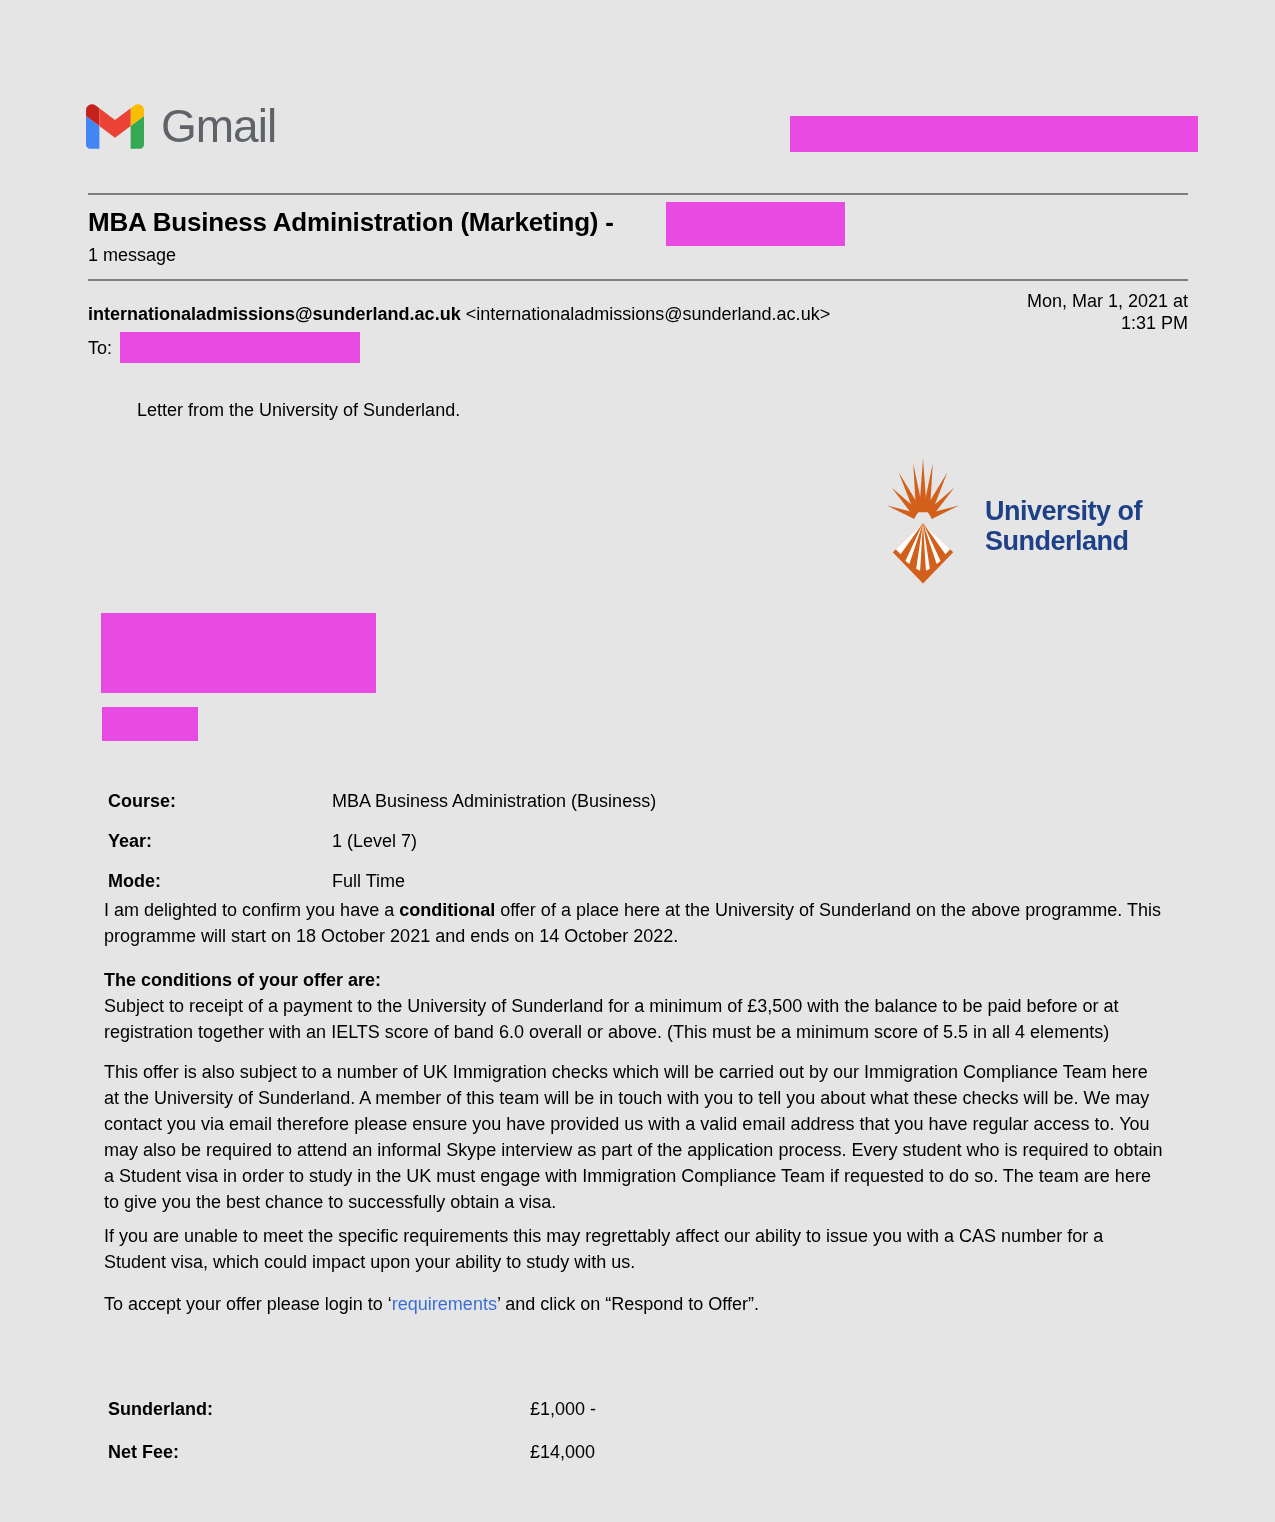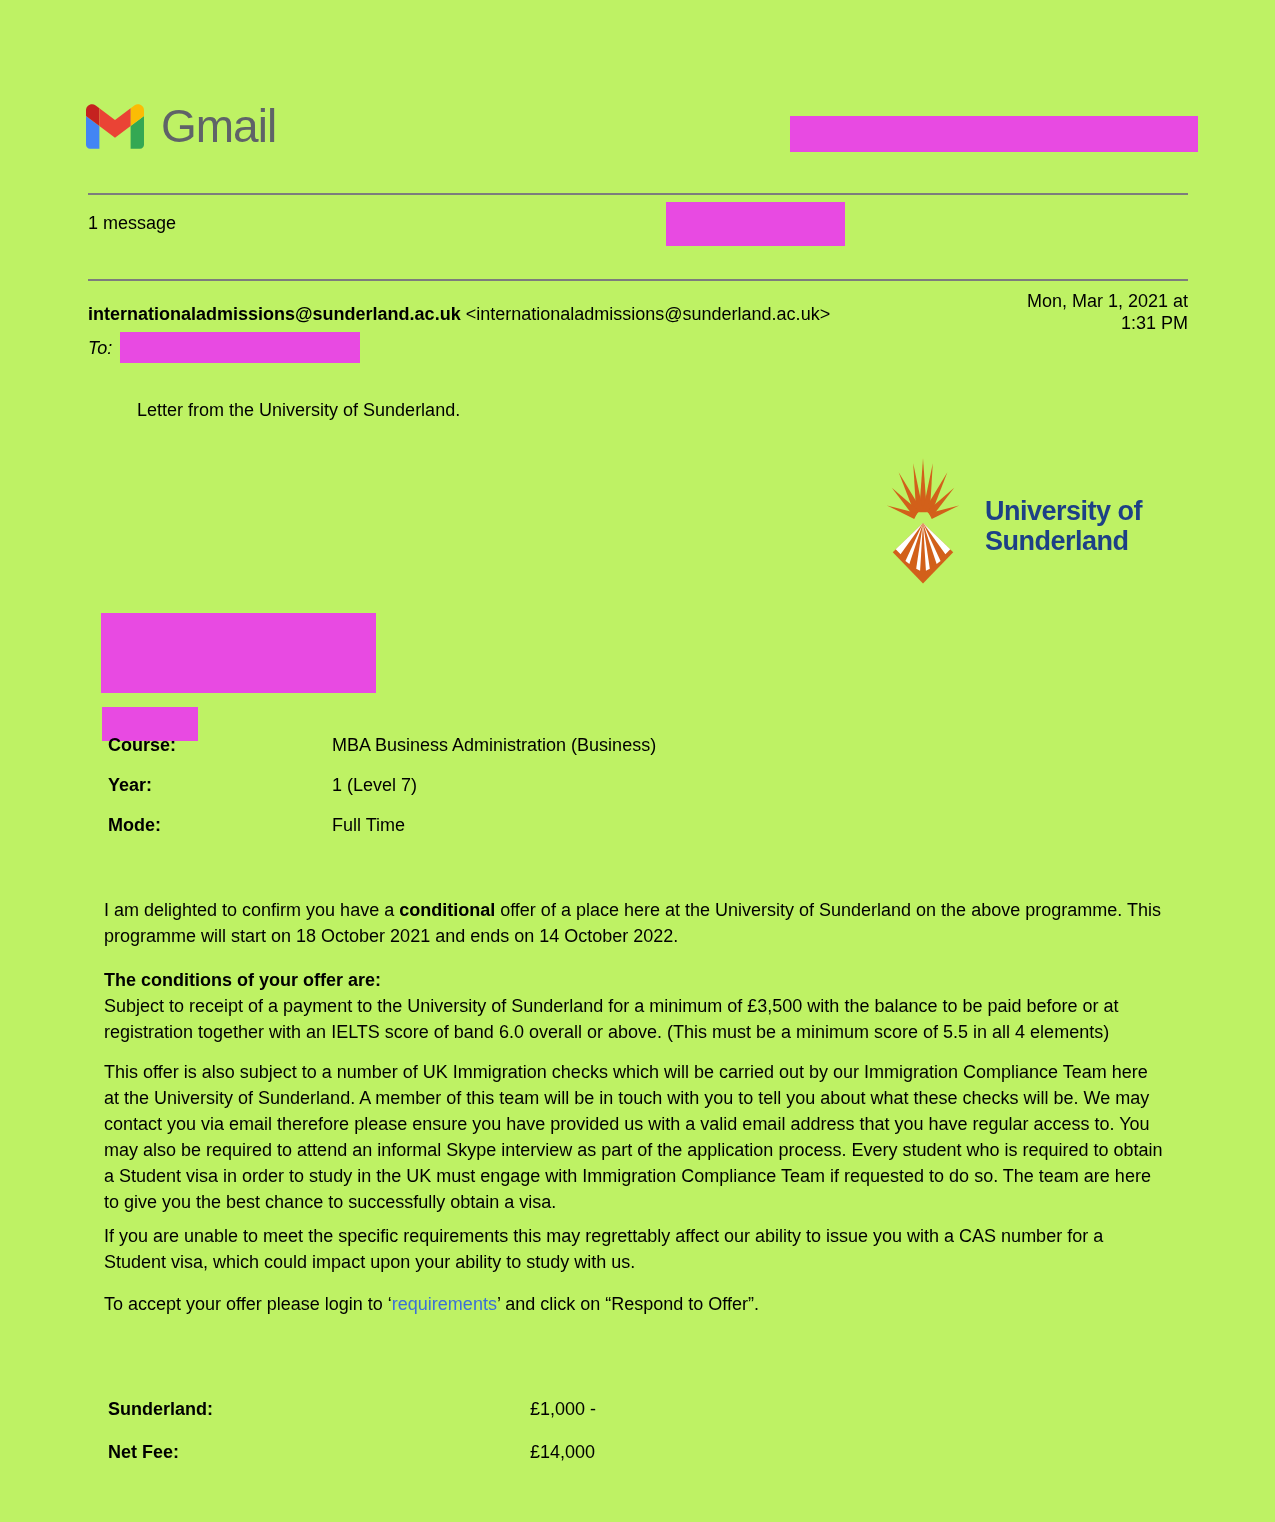--- a/index.html
+++ b/index.html
@@ -1,17 +1,17 @@
 <!DOCTYPE html>
 <html style="--redaction: #e84ae2; --link-blue: #3b6fd8; --gmail-gray: #5f6368; --gmail-blue: #4285f4; --gmail-green: #34a853; --gmail-yellow: #fbbc04; --gmail-red: #ea4335; --gmail-dark-red: #c5221f; --uos-blue: #1d4086; --uos-orange: #d2601a; --rule-gray: #7d7d7d;"><head>
 <meta charset="utf-8">
 <style>
   html, body { margin:0; padding:0; background:#ffffff; }
   .page {
-    position:relative; width:1275px; height:1522px; background:#bef264;
+    position:relative; width:1275px; height:1522px; background:#e5e5e5;
     font-family:"Liberation Sans", sans-serif; color:#000; overflow:hidden;
   }
 
   
   .gmail-brand { position:absolute; left:86px; top:103px; display:flex; align-items:center; gap:17px; }
   .gmail-brand svg { width:58px; height:45px; display:block; }
   .gmail-word { font-size:46px; color:var(--gmail-gray); letter-spacing:-1px; line-height:1; }
   .gm-blue { fill:var(--gmail-blue); } .gm-green { fill:var(--gmail-green); }
   .gm-yellow { fill:var(--gmail-yellow); } .gm-red { fill:var(--gmail-red); }
   .gm-darkred { fill:var(--gmail-dark-red); }
@@ -29,34 +29,34 @@
 
   
   .subject-block { position:absolute; left:88px; top:206px; }
   .subject-title { margin:0; font-size:26px; font-weight:bold; letter-spacing:-0.2px; line-height:32px; }
   .msg-count { font-size:18px; margin-top:7px; }
 
   
   .from-line { position:absolute; left:88px; top:304px; font-size:18px; }
   .from-bold { font-weight:bold; }
   .date-block { position:absolute; right:87px; top:290px; text-align:right; font-size:18px; line-height:22px; }
-  .to-line { position:absolute; left:88px; top:338px; font-size:18px;font-style:italic; }
+  .to-line { position:absolute; left:88px; top:338px; font-size:18px; }
 
   .letter-intro { position:absolute; left:137px; top:400px; font-size:18px; }
 
   
   .uos-logo { position:absolute; left:884px; top:455px; }
   .uos-logo svg { width:78px; height:132px; display:block; }
   .uos-orange { fill:var(--uos-orange); }
   .uos-white { fill:#ffffff; }
   .uos-text { position:absolute; left:985px; top:496px; font-size:27px; font-weight:800;
               line-height:30px; color:var(--uos-blue); letter-spacing:-0.5px; }
 
   
-  .course-table { position:absolute; left:108px; top:732px; font-size:18px; }
+  .course-table { position:absolute; left:108px; top:788px; font-size:18px; }
   .course-table .row { display:flex; margin-bottom:14px; line-height:26px; }
   .course-table .lbl { width:224px; font-weight:bold; }
 
   
   .body-copy { position:absolute; left:104px; top:897px; width:1062px; font-size:18px; line-height:26px; }
   .body-copy p { margin:0; }
   .p-conditions { margin-top:18px !important; }
   .p-immigration { margin-top:14px !important; }
   .p-cas { margin-top:8px !important; }
   .p-accept { margin-top:16px !important; }
@@ -90,20 +90,21 @@
   <div class="redact redact-top"></div>
   <div class="redact redact-subject"></div>
   <div class="redact redact-to"></div>
   <div class="redact redact-addr1"></div>
   <div class="redact redact-addr2"></div>
 
   <div class="rule rule-1"></div>
   <div class="rule rule-2"></div>
 
   <div class="subject-block">
+    <h1 class="subject-title">MBA Business Administration (Marketing) -</h1>
     <div class="msg-count">1 message</div>
   </div>
 
   <div class="from-line">
     <span class="from-bold">internationaladmissions@sunderland.ac.uk</span>
     <span>&lt;internationaladmissions@sunderland.ac.uk&gt;</span>
   </div>
   <div class="date-block">
     <div>Mon, Mar 1, 2021 at</div>
     <div>1:31 PM</div>

